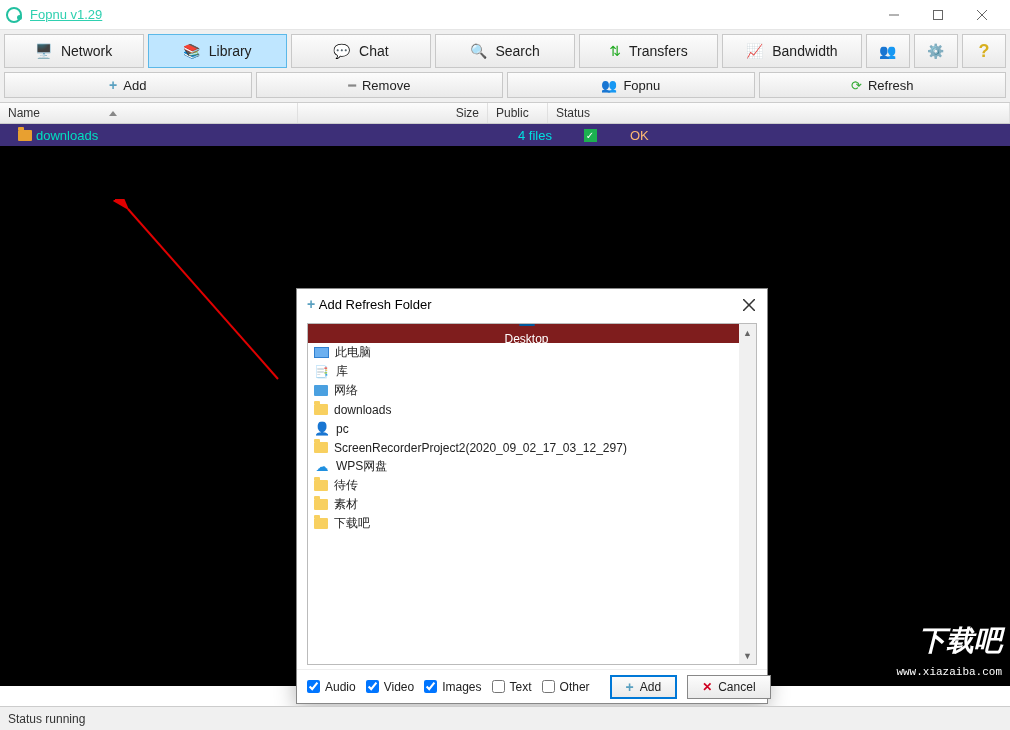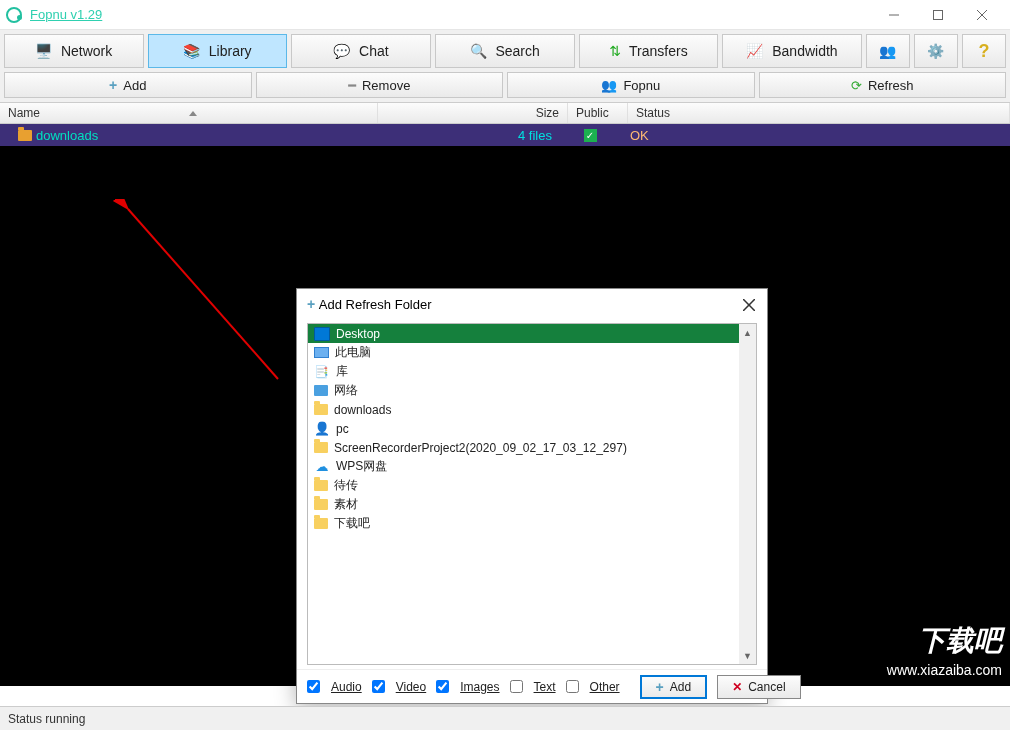--- a/index.html
+++ b/index.html
@@ -12,21 +12,21 @@
   .winbtn { width: 44px; height: 30px; display:flex; align-items:center; justify-content:center; color:#666; }
   .winbtn svg { width:10px; height:10px; }
   .toolbar { display:flex; padding: 4px; gap:4px; background:#f0f0f0; }
   .tbtn { flex:1; height: 34px; border:1px solid #c8c8c8; background: linear-gradient(#fcfcfc,#eaeaea); display:flex; align-items:center; justify-content:center; gap:8px; font-size:14px; color:#222; }
   .tbtn.small { flex:0 0 44px; width:44px; }
   .tbtn.active { background:#bfe6ff; border-color:#5bb8e8; }
   .secondbar { display:flex; padding: 0 4px 4px 4px; gap:4px; background:#f0f0f0; }
   .sbtn { flex:1; height:26px; border:1px solid #c8c8c8; background:linear-gradient(#fcfcfc,#eaeaea); display:flex; align-items:center; justify-content:center; gap:6px; font-size:13px; color:#222; }
   .table-head { display:flex; height:22px; background:linear-gradient(#fcfcfc,#eaeaea); border-top:1px solid #ccc; border-bottom:1px solid #ccc; align-items:center; font-size:12px; color:#333; }
   .th { padding-left:8px; height:100%; display:flex; align-items:center; border-right:1px solid #e0e0e0; }
-  .th.name { width:378px; position:relative; }
+  .th.name { width:298px; position:relative; }
   .th.sort::after { content:""; position:absolute; right:180px; top:8px; border-left:4px solid transparent; border-right:4px solid transparent; border-bottom:5px solid #888; }
   .th.size { width:190px; text-align:left; justify-content:flex-end; padding-right:8px; }
   .th.public { width:60px;text-align:right; }
   .th.status { flex:1; }
   .content { background:#000; height:562px; position:relative; }
   .row { height:22px; display:flex; align-items:center; background:#3d2f78; color:#0ff; font-size:13px; }
   .row .c-name { width:370px; padding-left:18px; display:flex; align-items:center; gap:4px; color:#00e0c0; }
   .row .c-size { width:190px; text-align:right; padding-right:8px; color:#00e0e0; }
   .row .c-public { width:60px; display:flex; justify-content:center; }
   .row .c-status { flex:1; padding-left:10px; color:#fdba74; }
@@ -34,42 +34,42 @@
   .folder-ico { width:14px; height:11px; background:#e8a030; border-radius:1px; position:relative; }
   .folder-ico::before { content:""; position:absolute; top:-3px; left:0; width:6px; height:3px; background:#e8a030; border-radius:1px 1px 0 0; }
   .dialog { position:absolute; left:296px; top:164px; width:472px; height:416px; background:#fff; border:1px solid #888; box-shadow:0 4px 20px rgba(0,0,0,0.3); display:flex; flex-direction:column; }
   .dlg-title { height:30px; display:flex; align-items:center; padding:0 10px; font-size:13px; }
   .dlg-close { position:absolute; right:8px; top:6px; width:20px; height:20px; display:flex; align-items:center; justify-content:center; }
   .tree { margin:4px 10px; border:1px solid #bbb; flex:1; overflow:hidden; position:relative; }
   .tree-inner { position:absolute; inset:0 17px 0 0; }
   .scrollbar { position:absolute; right:0; top:0; bottom:0; width:17px; background:#f0f0f0; }
   .scrollbar .arrow { height:17px; display:flex; align-items:center; justify-content:center; color:#666; font-size:9px; }
   .tree-item { height:19px; display:flex; align-items:center; padding-left:6px; gap:6px; font-size:12px; color:#222; }
-  .tree-item.sel { background:#15803d; color:#fff; }
+  .tree-item.sel { background:#7f1d1d; color:#fff;flex-direction:column; }
   .ico { width:16px; height:14px; display:flex; align-items:center; justify-content:center; }
   .ico.desktop { background:#0078d7; border-radius:1px; border:1px solid #005a9e; }
   .ico.monitor { width:15px; height:11px; border:1px solid #3080d0; background:#6bb0f0; }
   .ico.lib { color:#e09020; font-size:12px; }
   .ico.net { width:14px; height:11px; background:#4aa0e0; border-radius:1px; }
   .ico.fold { width:14px; height:11px; background:#f8d060; border-radius:1px; position:relative; }
   .ico.fold::before { content:""; position:absolute; top:-3px; left:0; width:6px; height:3px; background:#f8d060; border-radius:1px 1px 0 0; }
   .ico.user { color:#2090c0; font-size:13px; }
   .ico.cloud { color:#2090e0; font-size:13px; }
   .dlg-foot { height:34px; display:flex; align-items:center; padding:0 10px; gap:10px; border-top:1px solid #eee; }
-  .cb { display:flex; align-items:center; gap:11px; font-size:12px; color:#222;text-decoration:underline; }
+  .cb { display:flex; align-items:center; gap:5px; font-size:12px; color:#222; }
   .cb input { width:13px; height:13px; margin:0; }
   .spacer { flex:1; }
   .dbtn { height:24px; padding:0 14px; border:1px solid #888; background:linear-gradient(#fcfcfc,#eaeaea); display:flex; align-items:center; gap:6px; font-size:12px; color:#222; }
   .dbtn.primary { border:2px solid #0078d7; }
   .xred { color:#d00020; font-weight:bold; font-size:12px; }
   .plus { color:#5aa0c0; font-weight:bold; font-size:14px; }
   .status-bar { position:absolute; bottom:0; left:0; right:0; height:24px; background:#f0f0f0; border-top:1px solid #ccc; display:flex; align-items:center; padding:0 8px; font-size:12px; color:#333; }
   .arrow-anno { position:absolute; left:108px; top:75px; pointer-events:none; }
   .watermark { position:absolute; right:8px; bottom:26px; color:#fff; font-size:28px; font-weight:bold; font-style:italic; text-shadow:2px 2px 0 #000; pointer-events:none; }
-  .watermark-sub { position:absolute; right:8px; bottom:8px; color:#fff; font-size:14px; text-shadow:1px 1px 0 #000; pointer-events:none; }
+  .watermark-sub { position:absolute; right:8px; bottom:8px; color:#fff; font-size:11px; text-shadow:1px 1px 0 #000; pointer-events:none;font-family:Liberation Mono, monospace; }
 </style>
 </head>
 <body>
 
 <div class="titlebar">
   <div class="app-icon"></div>
   <div class="title">Fopnu v1.29</div>
   <div class="winbtns">
     <div class="winbtn">
         <svg viewBox="0 0 10 10">

